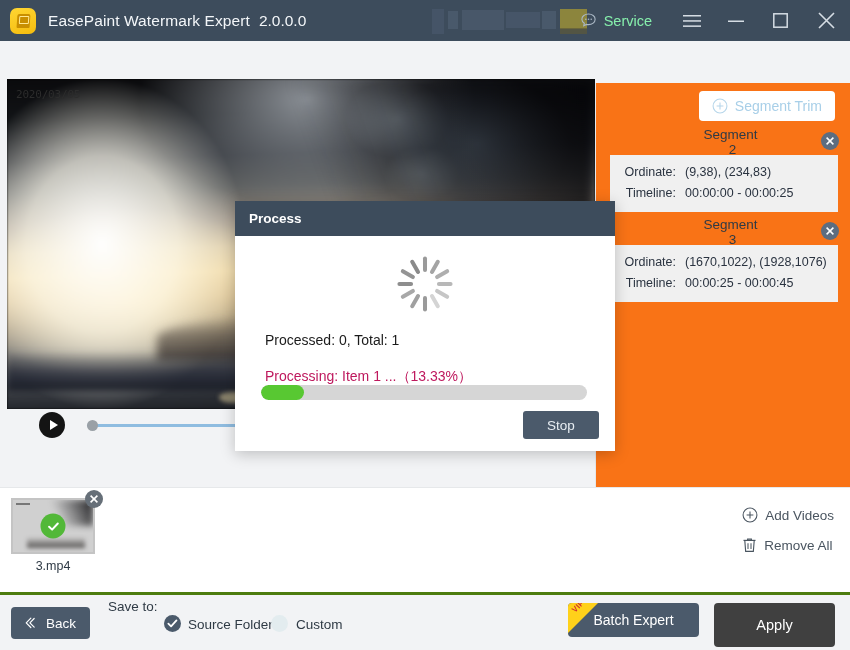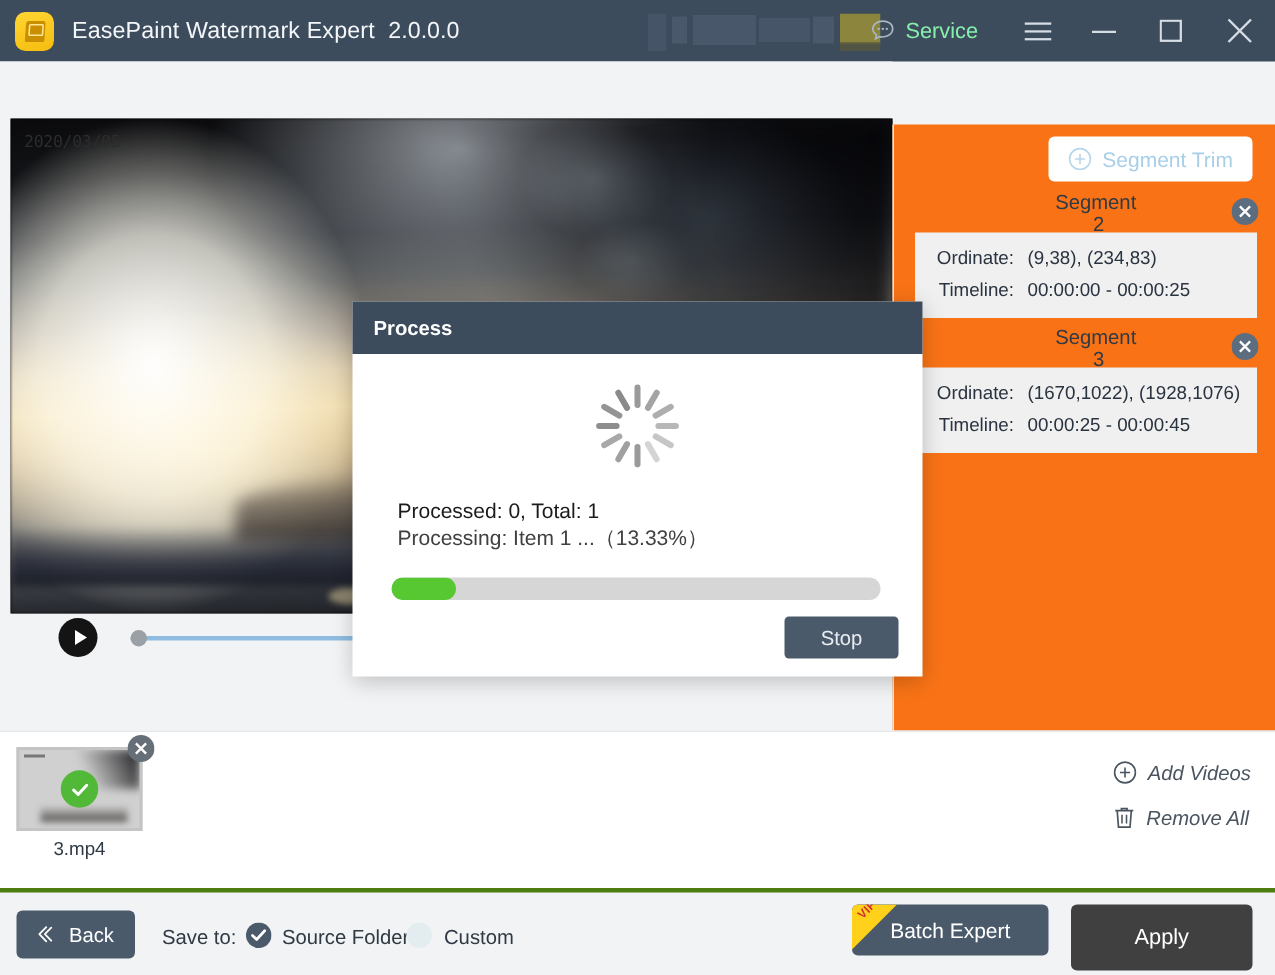--- a/index.html
+++ b/index.html
@@ -332,21 +332,21 @@
   .thumb-name {
     margin-top: 5px;
     width: 84px;
     text-align: center;
     font-size: 12.5px;
     color: #2f3a45;
   }
   .strip-actions {
     position: absolute;
     right: 16px; top: 19px;
-    display: flex; flex-direction: column; gap: 14px; font-style: italic;
+    display: flex; flex-direction: column; gap: 14px;
   }
   .strip-action {
     display: flex; align-items: center; gap: 7px;
     color: #4a5560; font-size: 13.5px;
     cursor: pointer;
   }
   .trash-icon { width: 15px; height: 16px; display:block; }
 
   
   .bottom-bar {
@@ -362,21 +362,21 @@
     width: 79px; height: 32px;
     background: #4b5a6b;
     border-radius: 4px;
     display: flex; align-items: center; justify-content: center;
     gap: 6px;
     color: #fff; font-size: 13.5px;
     cursor: pointer;
   }
   .back-arrow { width: 15px; height: 12px; display:block; }
   .saveto-label {
-    position: absolute; left: 108px; top: 22px;
+    position: absolute; left: 108px; top: 4px;
     font-size: 13.5px; color: #2f3a45; text-align: right;
   }
   .radio-on {
     position: absolute; left: 164px; top: 20px;
     width: 17px; height: 17px; cursor: pointer;
   }
   .radio-on-label {
     position: absolute; left: 188px; top: 22px;
     font-size: 13.5px; color: #2f3a45; cursor: pointer;
   }
@@ -450,22 +450,22 @@
   .spinner {
     position: absolute; left: 50%; top: 52px;
     transform: translateX(-50%);
     width: 62px; height: 62px;
   }
   .dlg-line1 {
     position: absolute; left: 30px; top: 131px;
     font-size: 14px; color: #1b1b1b;
   }
   .dlg-line2 {
-    position: absolute; left: 30px; top: 149px;
-    font-size: 14px; color: #404040;
+    position: absolute; left: 30px; top: 167px;
+    font-size: 14px; color: #be185d;
   }
   .progress-outer {
     position: absolute; left: 26px; top: 184px;
     width: 326px; height: 15px;
     background: #d6d6d6;
     border-radius: 8px;
     overflow: hidden;
   }
   .progress-inner {
     height: 100%;

